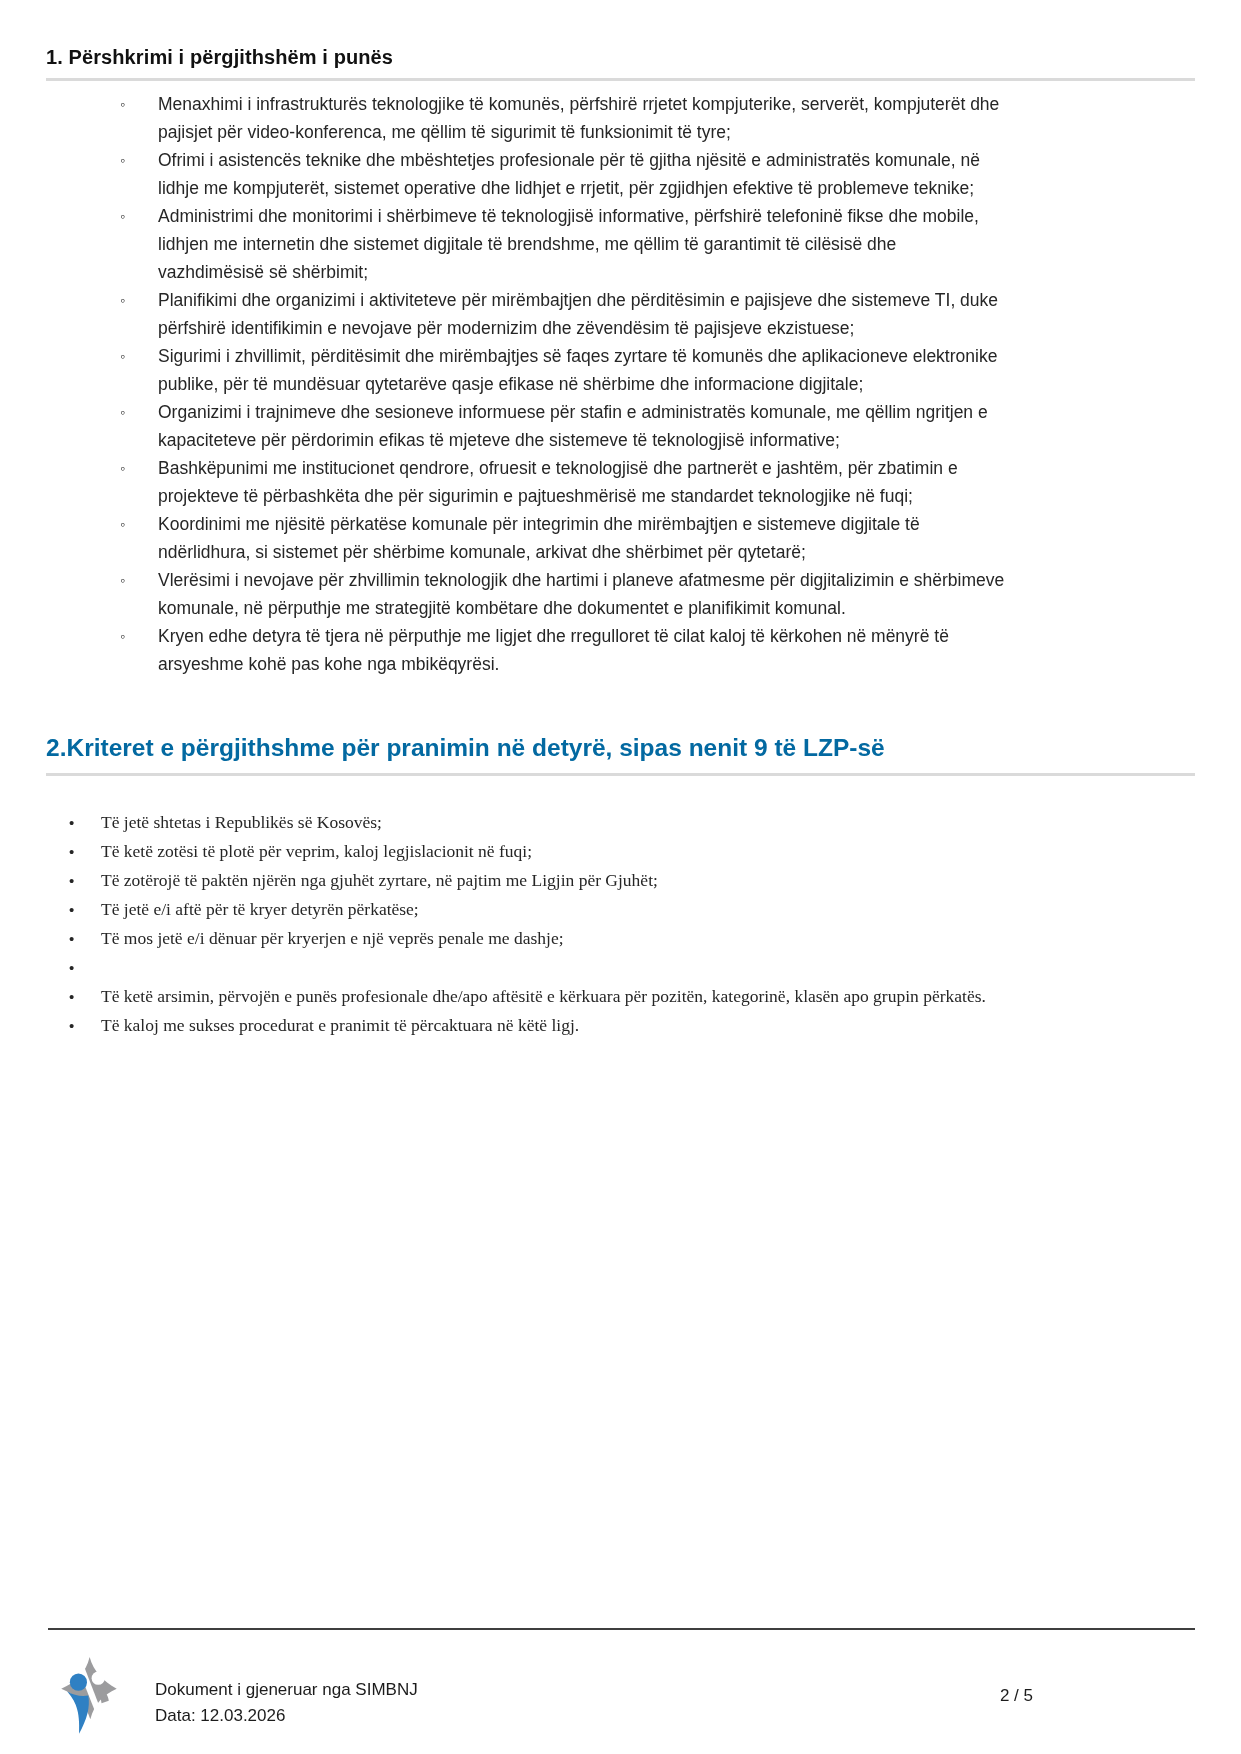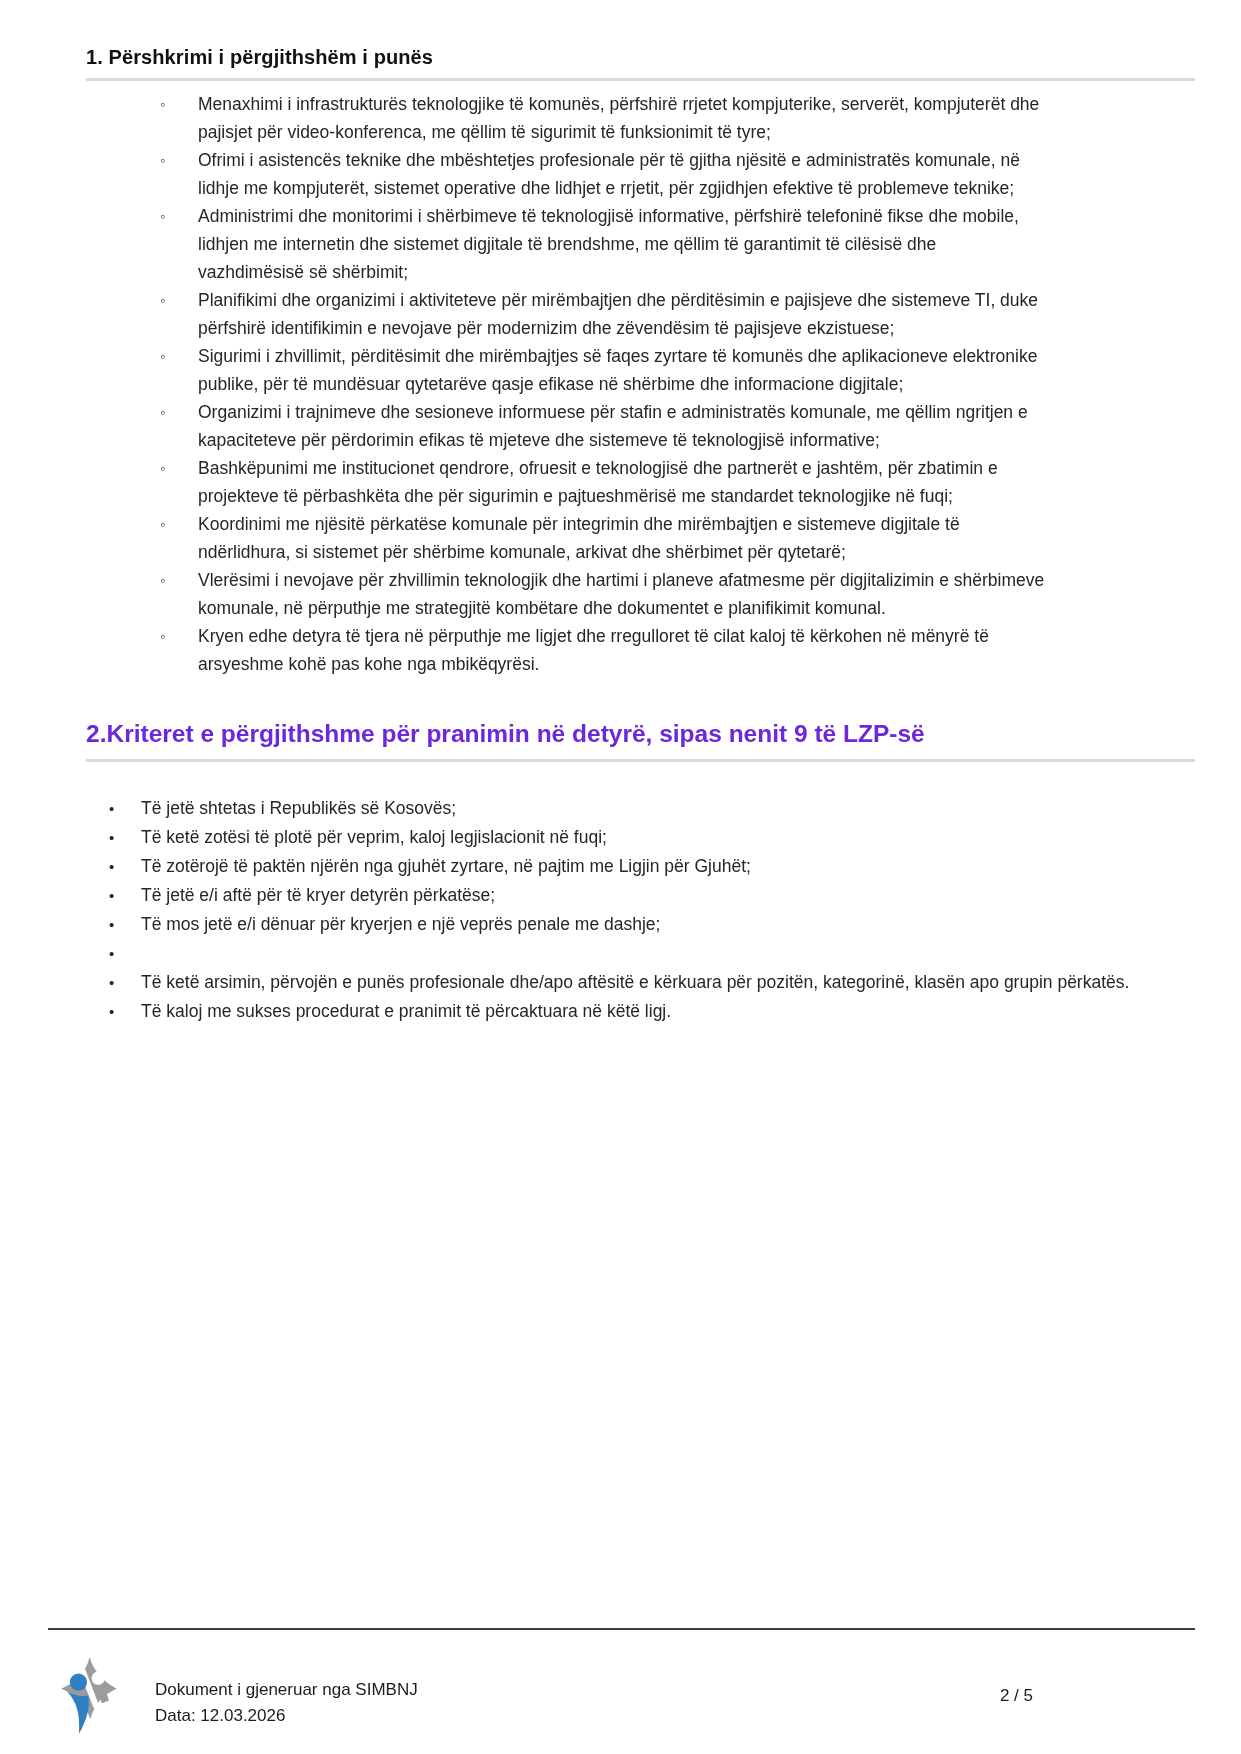--- a/index.html
+++ b/index.html
@@ -9,39 +9,39 @@
 
   .page {
     position: relative;
     width: 1241px;
     height: 1754px;
     background: #ffffff;
     overflow: hidden;
   }
 
   .content {
-    padding: 46px 46px 0 86px;
+    padding: 46px 46px 0 46px;
   }
 
   
   .h1 {
     font-size: 20px;
     font-weight: bold;
     color: #111111;
     letter-spacing: 0.1px;
     padding-bottom: 9px;
     border-bottom: 3px solid #dadada;
   }
 
   
   .h2 {
     font-size: 24.5px;
     font-weight: bold;
-    color: #6d28d9;
-    margin-top: 42px;
+    color: #0369a1;
+    margin-top: 56px;
     padding-bottom: 11px;
     border-bottom: 3px solid #dadada;
   }
 
   ul.list { list-style: none; }
 
   ul.list-1 { margin-top: 9px; }
   ul.list-1 li {
     display: flex;
     align-items: flex-start;
@@ -64,21 +64,21 @@
     padding-left: 23px;
     font-size: 17.5px;
     line-height: 29px;
   }
   ul.list-2 .marker {
     flex: 0 0 32px;
     font-size: 15px;
     line-height: 29px;
     color: #262626;
   }
-  ul.list-2 .btext { max-width: 1066px; }
+  ul.list-2 .btext { max-width: 1066px; font-family: Liberation Serif, serif; }
 
   
   .footer {
     position: absolute;
     left: 48px;
     right: 46px;
     top: 1628px;
     border-top: 2px solid #3f3f3f;
     height: 152px;
   }

